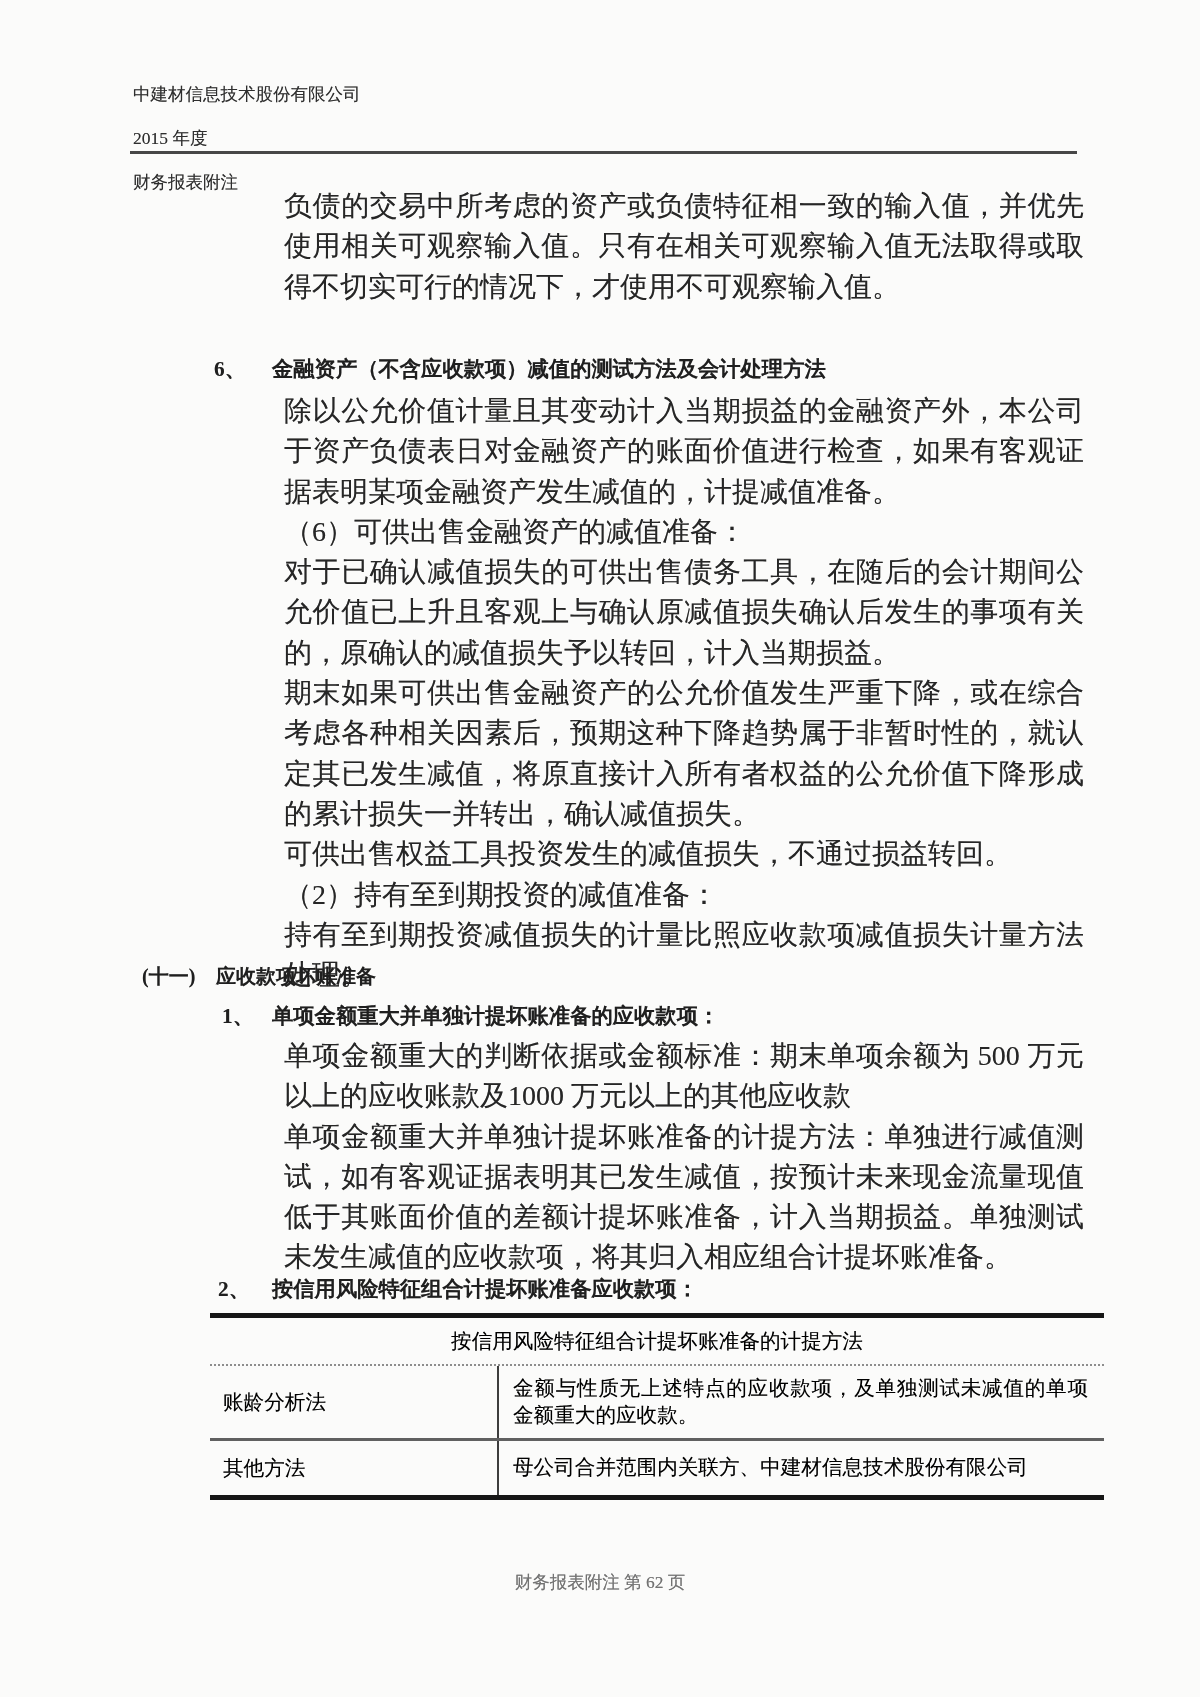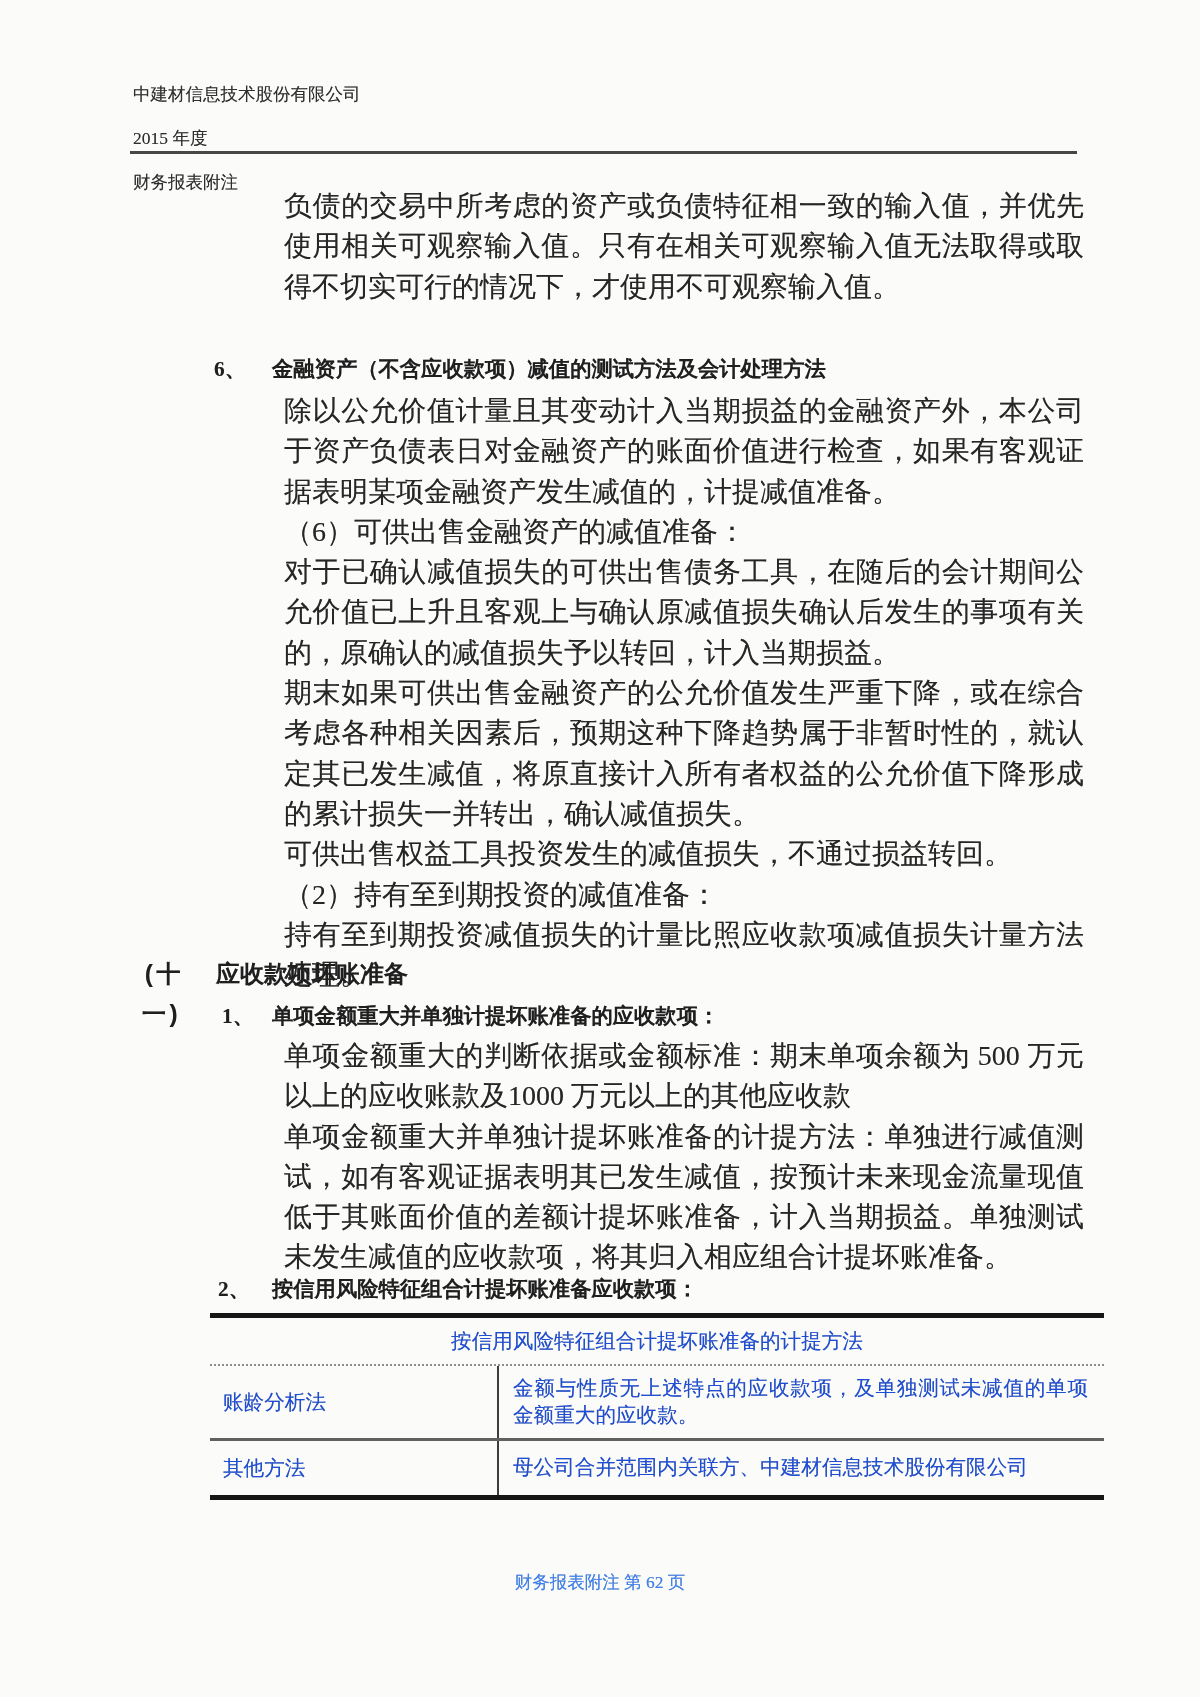--- a/index.html
+++ b/index.html
@@ -24,49 +24,49 @@
     text-align:justify;text-justify:inter-ideograph;
   }
   .para p{margin:0;}
   .intro{top:186px;}
   .sec6-body{top:391px;}
   .sub1-body{top:1036px;}
   
   .headrow{position:absolute;display:flex;font-weight:bold;font-size:21.3px;line-height:40.3px;color:#1f1f1f;}
   .sec6-head{top:349px;left:214px;}
   .sec6-head .num{width:58px;}
-  .sec11-head{top:956px;left:142px;font-size:24px;font-family:Liberation Mono, monospace;}
+  .sec11-head{top:956px;left:142px;font-size:20px;}
   .sec11-head .num{width:74px;}
   .sub1-head{top:996px;left:222px;}
   .sub1-head .num{width:50px;}
   
   .sub2-head{
     position:absolute;top:1274px;left:210px;width:894px;
     display:flex;font-weight:bold;font-size:21.3px;line-height:30px;color:#1f1f1f;
     padding-bottom:9px;border-bottom:5px solid #161616;box-sizing:content-box;
   }
   .sub2-head .num{width:54px;margin-left:8px;}
   
-  .tbl{position:absolute;top:1318px;left:210px;width:894px;font-size:20.6px;color:#1d4ed8;}
+  .tbl{position:absolute;top:1318px;left:210px;width:894px;font-size:20.6px;color:#000000;}
   .tbl-caption{
     height:46px;display:flex;align-items:center;justify-content:center;
     border-bottom:2px dotted #8d8d8d;
   }
   .tbl-row{display:flex;align-items:stretch;}
   .row-1{border-bottom:3px solid #606060;min-height:72px;}
   .row-2{border-bottom:5px solid #161616;min-height:54px;}
   .cell-l{width:287px;box-sizing:border-box;display:flex;align-items:center;padding-left:13px;font-family:Liberation Serif, serif;}
   .cell-r{
     flex:1;border-left:2px solid #3d3d3d;
     display:flex;align-items:center;
     padding:7px 16px 7px 14px;line-height:27.5px;text-align:justify;
   }
   
   .footer{position:absolute;top:1570px;left:0;width:1200px;text-align:center;
-    font-size:17.5px;color:#3b82f6;}
+    font-size:17.5px;color:#737373;}
 </style>
 </head>
 <body>
 
 <div class="page">
 
   <div class="hdr">
     <div>中建材信息技术股份有限公司</div>
     <div>2015 年度</div>
     <div>财务报表附注</div>

